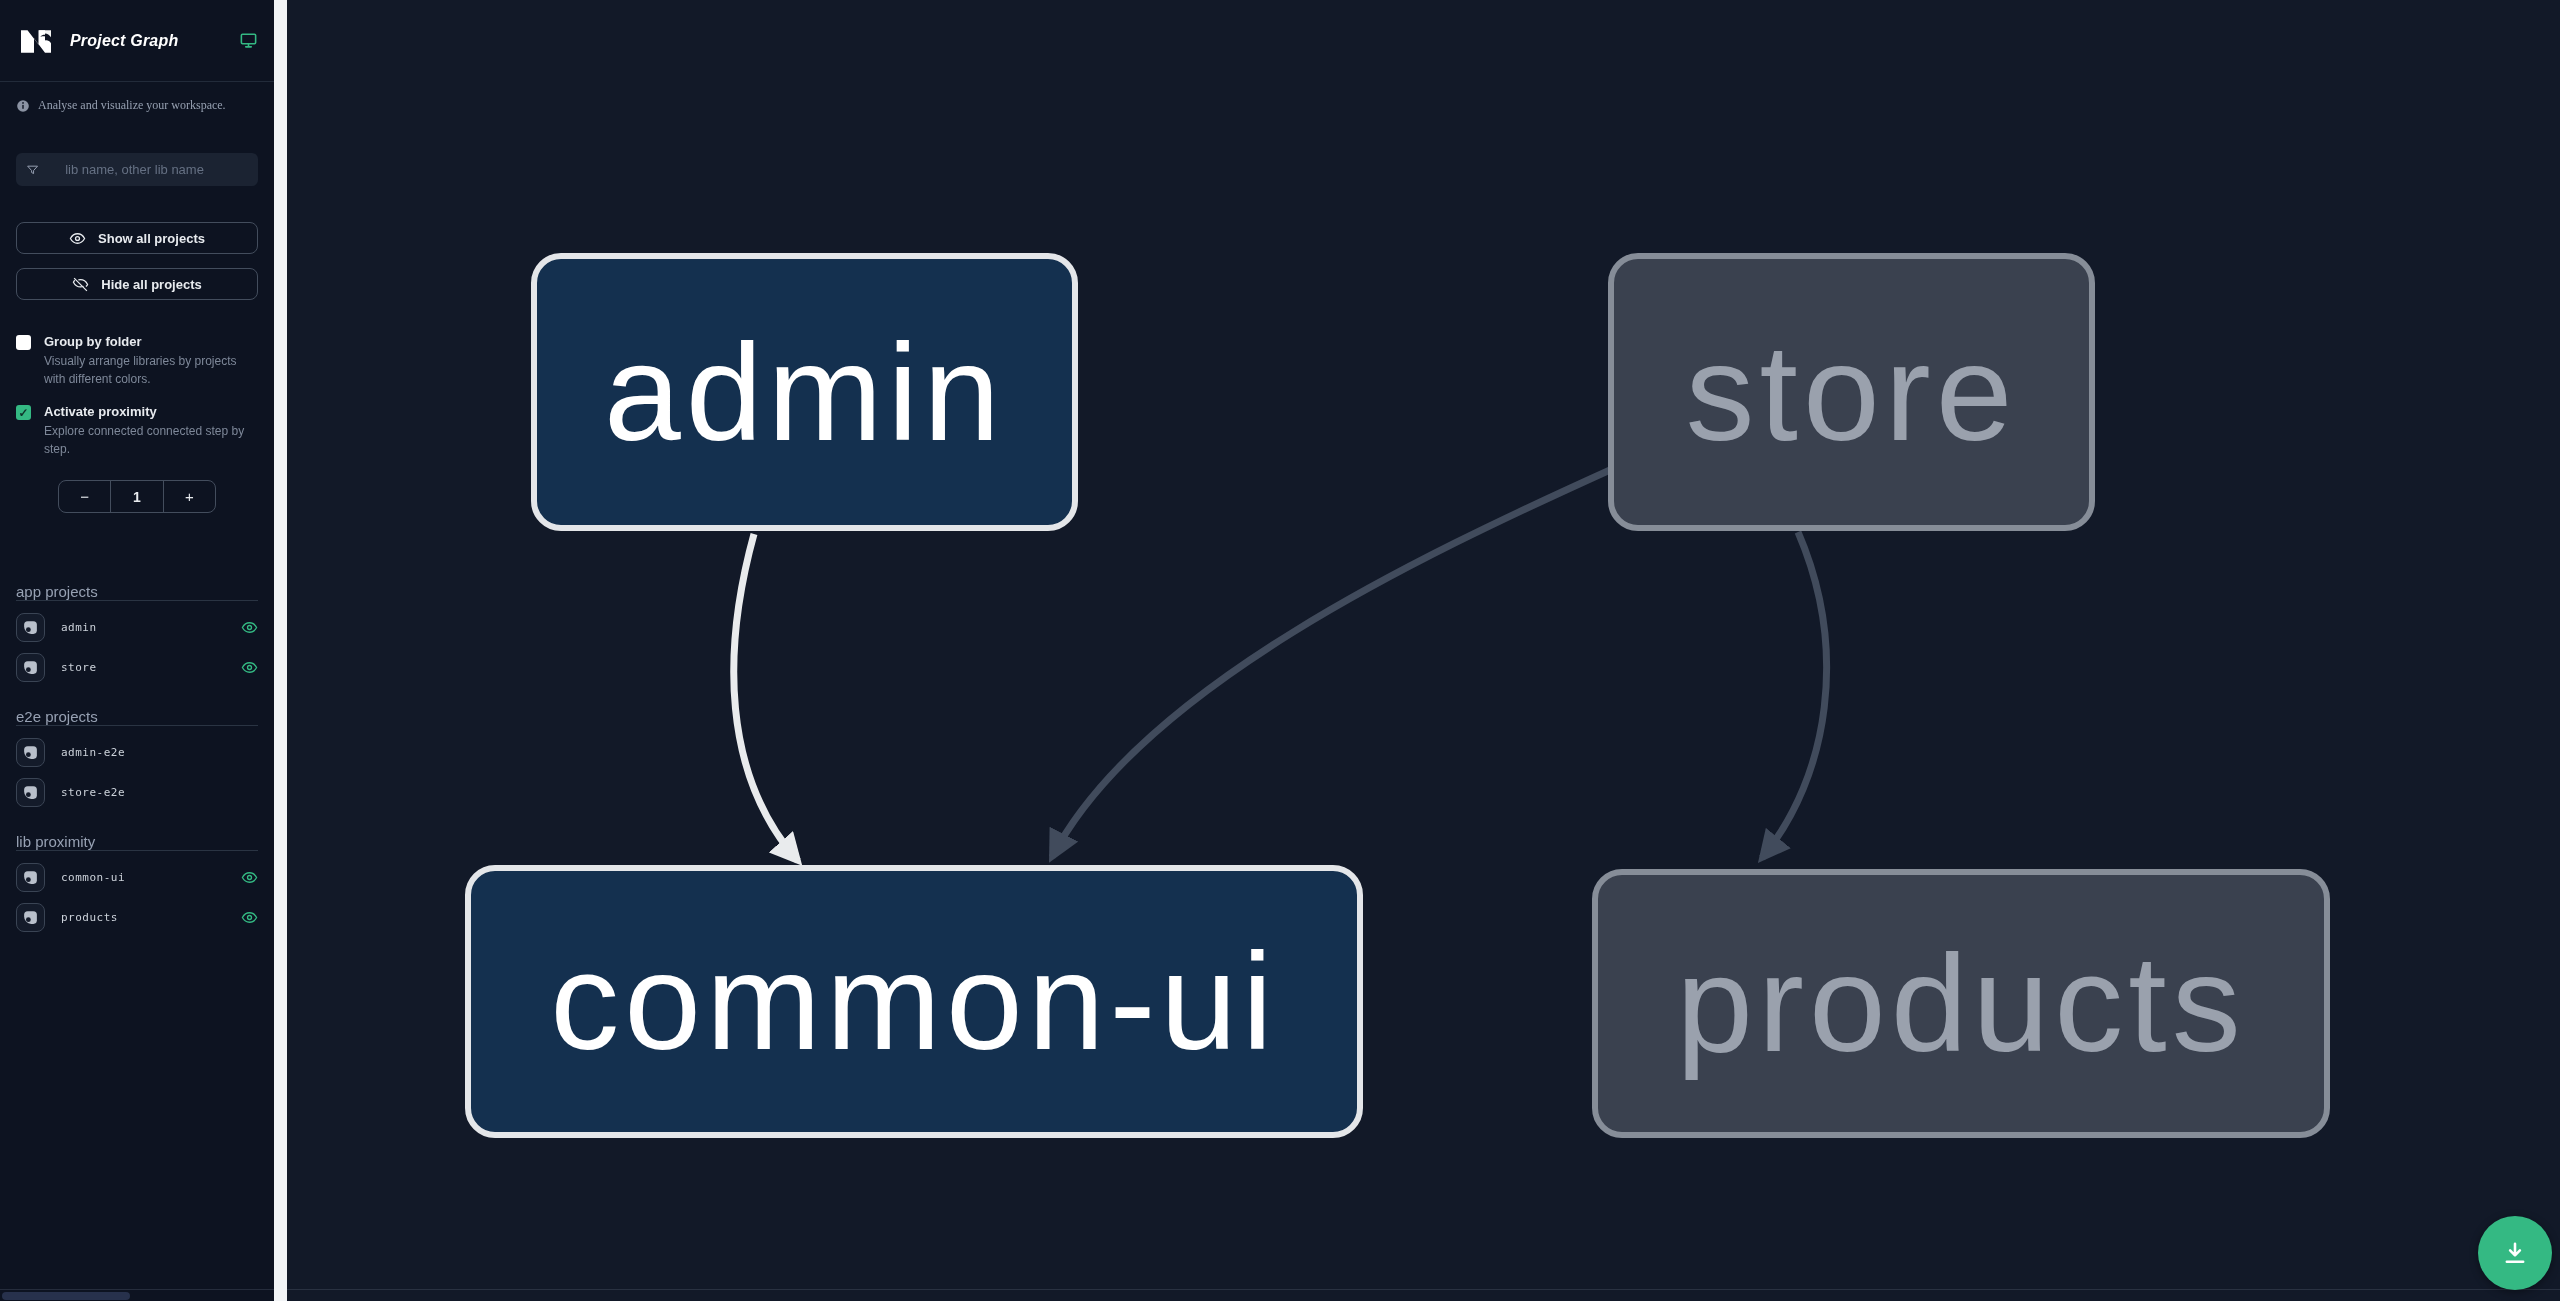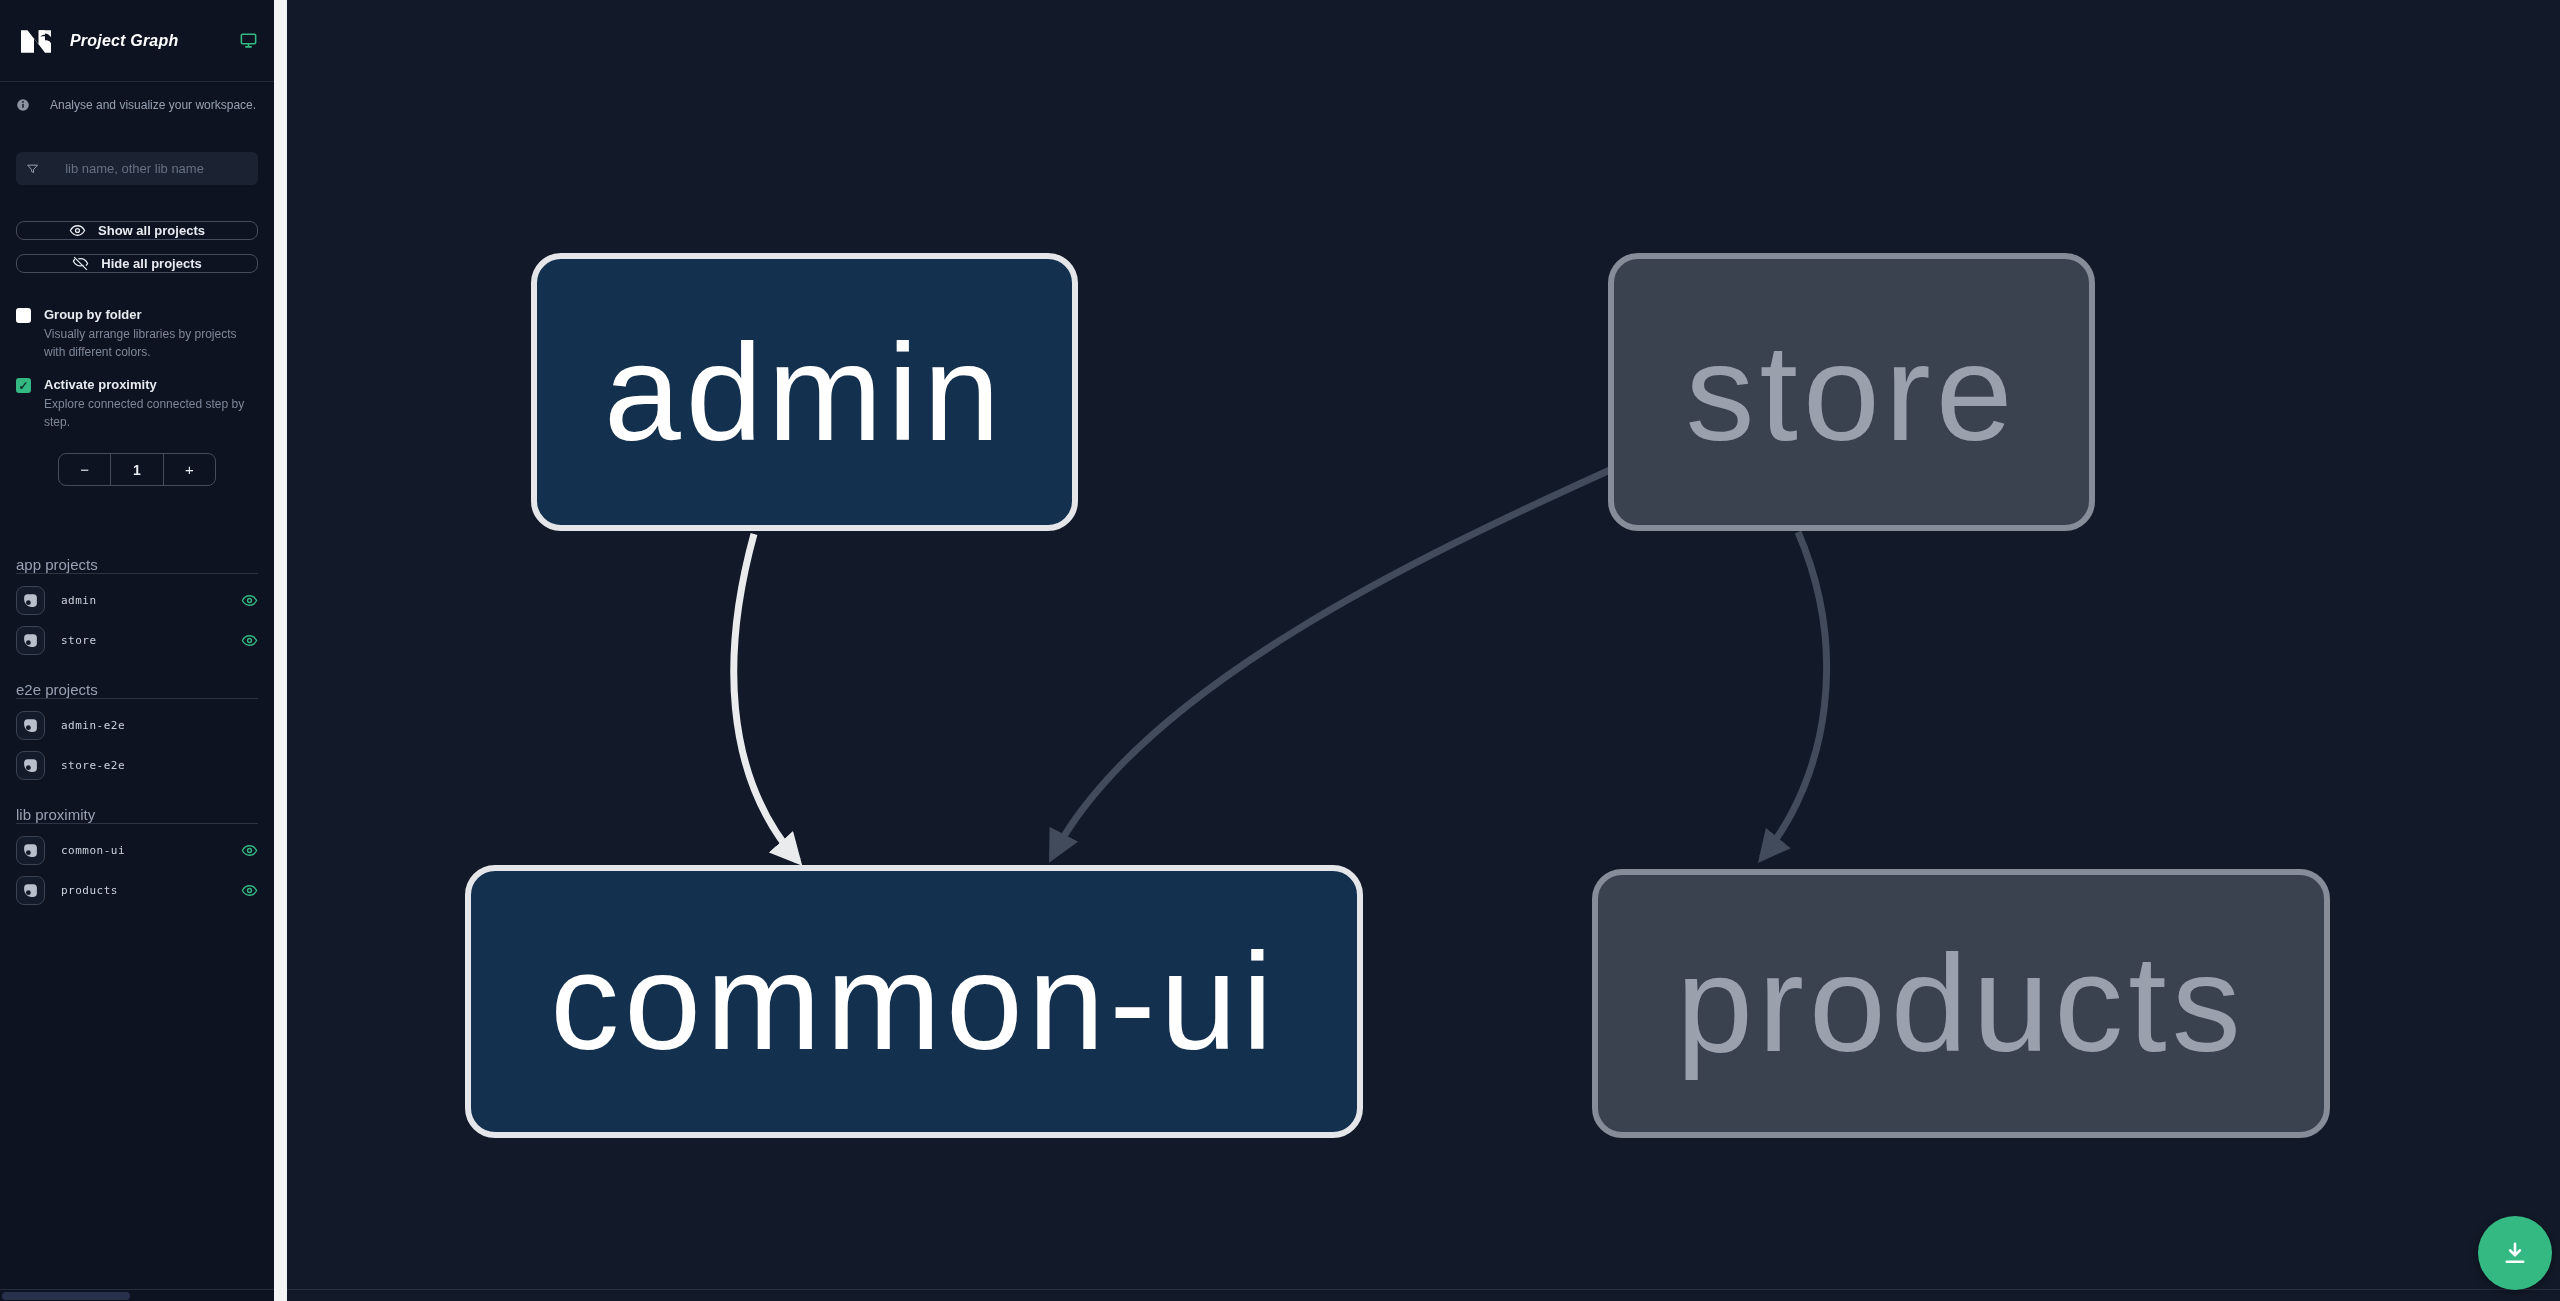--- a/index.html
+++ b/index.html
@@ -5,38 +5,38 @@
   * { margin:0; padding:0; box-sizing:border-box; }
   html,body { width:2560px; height:1301px; overflow:hidden; background:#121928;
               font-family:"Liberation Sans", sans-serif; }
 
   
   .sidebar { position:absolute; left:0; top:0; width:274px; height:1301px;
              background:#0d1321; color:#e8ebef; overflow:hidden; }
   .sb-header { display:flex; align-items:center; gap:14px; height:82px;
                padding:0 16px; border-bottom:1px solid #222b3a; }
   .sb-header h1 { font-size:16px; font-weight:700; color:#fff; letter-spacing:.2px; flex:1;font-style:italic; }
-  .tagline { display:flex; align-items:center; gap:20px; padding:16px 6px 10px 16px;
-             color:#96a0b1; font-size:12px; }
+  .tagline { display:flex; align-items:center; gap:8px; padding:16px 6px 10px 16px;
+             color:#96a0b1; font-size:12px;font-family:Liberation Serif, serif; }
   .searchbox { margin:30px 16px 0 16px; height:33px; background:#1b2332; border-radius:6px;
                display:flex; align-items:center; gap:26px; padding:0 10px; }
   .searchbox input { background:transparent; border:none; outline:none; color:#cfd5de;
                      font-size:13px; width:100%; font-family:"Liberation Sans",sans-serif; }
   .searchbox input::placeholder { color:#657083; }
   .opt { display:flex; gap:13px; padding:16px 16px 0 16px; }
   .opt .texts { flex:1; }
   .opt .label { font-size:13px; font-weight:700; color:#e8ebef; line-height:1.25; }
   .opt .desc  { font-size:12px; color:#7e8899; line-height:1.45; margin-top:3px; }
   .cbx { width:15px; height:15px; border-radius:3px; flex:0 0 15px; margin-top:1px;
          display:flex; align-items:center; justify-content:center;
          font-size:12px; font-weight:700; color:#10332a; cursor:pointer; }
   .cbx.unchecked-dim   { background:#a8aeb9; }
   .cbx.unchecked-white { background:#ffffff; }
   .cbx.checked { background:#34b983; }
-  .sb-btn { margin:14px 16px 0 16px; height:19px; width:242px; border:1px solid #434d5d;
+  .sb-btn { margin:14px 16px 0 16px; height:32px; width:242px; border:1px solid #434d5d;
             border-radius:8px; background:transparent; color:#e8ebef; font-size:13px;
             font-weight:700; display:flex; align-items:center; justify-content:center;
             gap:12px; cursor:pointer; font-family:"Liberation Sans",sans-serif; }
   .sb-btn:first-of-type { margin-top:36px; }
   .stepper { margin:22px 0 0 58px; width:158px; height:33px; border:1px solid #434d5d;
              border-radius:8px; display:flex; overflow:hidden; }
   .stepper > div { flex:1; display:flex; align-items:center; justify-content:center;
                    font-size:15px; color:#e8ebef; cursor:pointer; }
   .stepper > div + div { border-left:1px solid #434d5d; }
   .stepper .value { font-size:14px; font-weight:700; }

